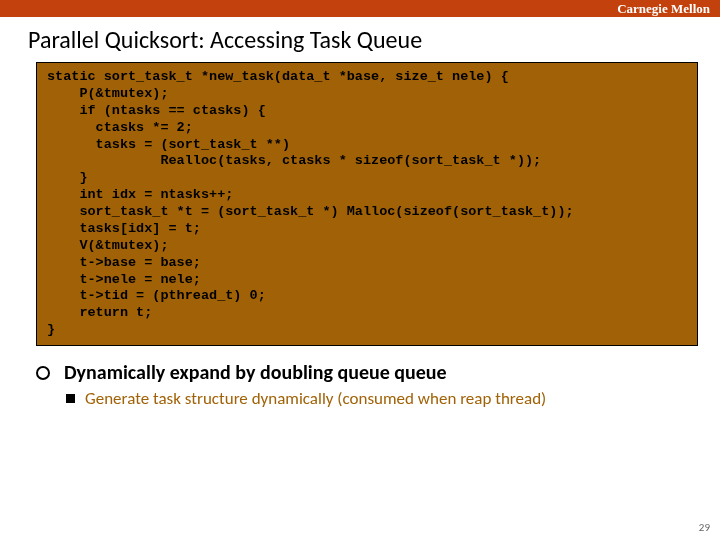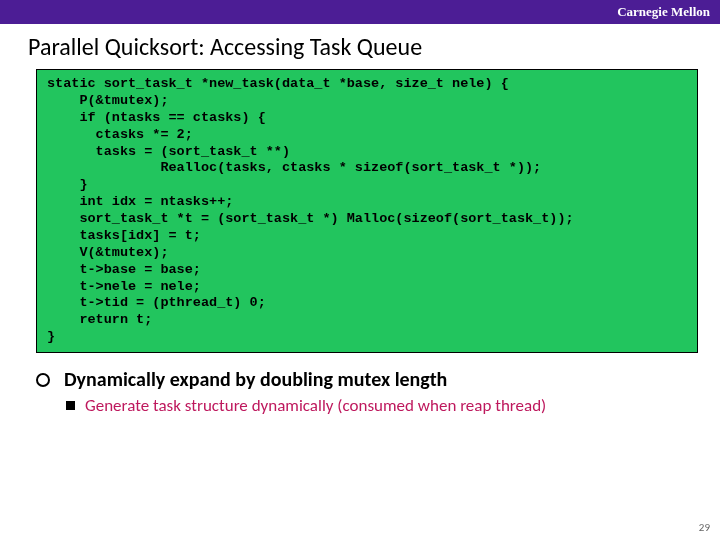--- a/index.html
+++ b/index.html
@@ -6,43 +6,43 @@
     margin: 0;
     padding: 0;
     width: 720px;
     height: 540px;
     background: #fff;
     font-family: Calibri, Arial, sans-serif;
     position: relative;
     overflow: hidden;
   }
   .topbar {
-    background: #4c1d95;
-    height: 24px;
+    background: #c2410c;
+    height: 17px;
     display: flex;
     justify-content: flex-end;
     align-items: center;
     padding-right: 10px;
   }
   .topbar-text {
     color: #fff;
     font-weight: bold;
     font-size: 13px;
     font-family: "Times New Roman", serif;
   }
   .title {
     font-weight: normal;
     font-size: 24px;
     margin: 8px 0 8px 28px;
     color: #000;
   }
   .codebox {
     margin: 0 22px 0 36px;
     border: 1px solid #000;
-    background: #22c55e;
+    background: #a16207;
     padding: 6px 10px 6px 10px;
     font-family: "Courier New", monospace;
     font-size: 13.5px;
     line-height: 1.25;
     white-space: pre;
     font-weight: bold;
   }
   .bullets {
     margin: 14px 22px 0 36px;
   }
@@ -69,21 +69,21 @@
     margin-left: 30px;
     flex-shrink: 0;
   }
   .b-text {
     font-size: 20px;
     font-weight: bold;
     color: #000;
   }
   .sub-text {
     font-size: 17px;
-    color: #be185d;
+    color: #a16207;
   }
   .pagenum {
     position: absolute;
     bottom: 6px;
     right: 10px;
     font-size: 11px;
     color: #666;
   }
 </style>
 </head>
@@ -108,21 +108,21 @@
     V(&amp;tmutex);
     t-&gt;base = base;
     t-&gt;nele = nele;
     t-&gt;tid = (pthread_t) 0;
     return t;
 }</div>
 
 <div class="bullets">
   <div class="row">
     <div class="circ"></div>
-    <div class="b-text">Dynamically expand by doubling mutex length</div>
+    <div class="b-text">Dynamically expand by doubling queue queue</div>
   </div>
   <div class="row">
     <div class="sq"></div>
     <div class="sub-text">Generate task structure dynamically (consumed when reap thread)</div>
   </div>
 </div>
 
 <div class="pagenum">29</div>
 
 </body></html>

